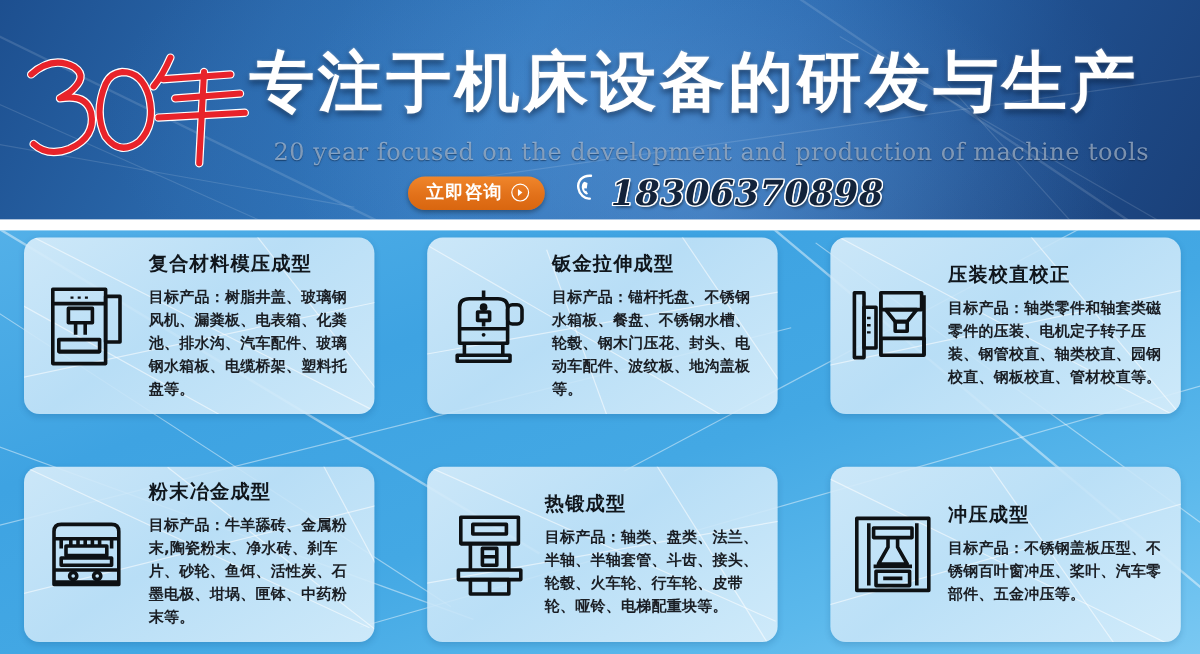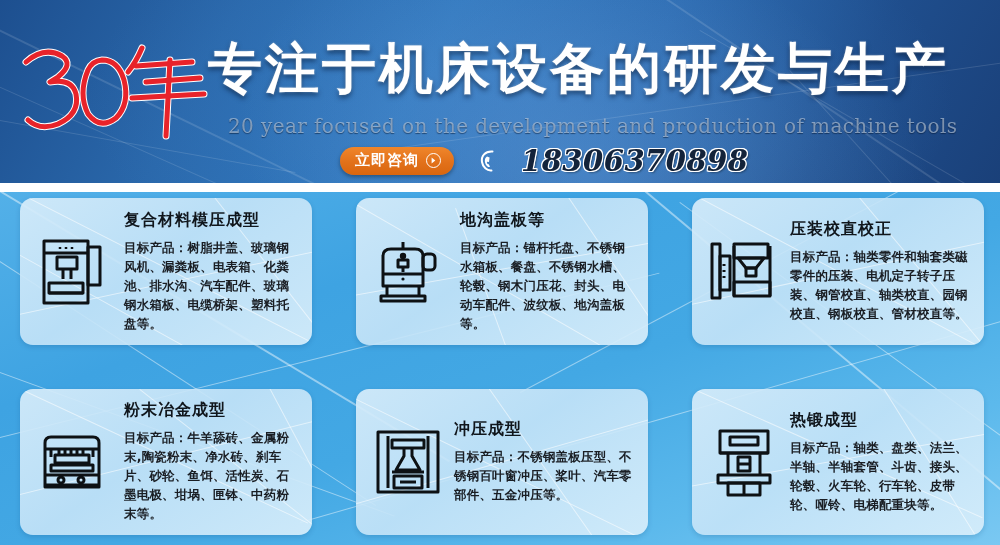--- a/index.html
+++ b/index.html
@@ -65,21 +65,21 @@
   .cta-btn .cta-label {
     color:#fff; font-size:15px; font-weight:bold; letter-spacing:1px;
     font-family:"DejaVu Sans","Liberation Sans",sans-serif;
   }
   .cta-btn .cta-arrow {
     width:15px; height:15px; border:1.4px solid #fff; border-radius:50%;
     display:flex; align-items:center; justify-content:center;
   }
   .cta-btn .cta-arrow svg { display:block; }
 
-  .phone-wrap { display:flex; align-items:center; gap:21px; }
+  .phone-wrap { display:flex; align-items:flex-start; gap:9px; }
   .phone-icon { width:22px; height:24px; }
   .phone-num {
     font-family:"DejaVu Serif","Liberation Serif",serif;
     font-style:italic; font-weight:bold; font-size:29px;
     color:#13233a; letter-spacing:0.5px;
     text-shadow:
        1px 0 0 #fff, -1px 0 0 #fff, 0 1px 0 #fff, 0 -1px 0 #fff,
        1px 1px 0 #fff, -1px -1px 0 #fff, 1px -1px 0 #fff, -1px 1px 0 #fff,
        2px 2px 2px rgba(0,0,0,0.35);
   }
@@ -253,21 +253,21 @@
             <circle cx="30" cy="20" r="3.2" fill="#0d1114" stroke="none"></circle>
             <rect x="25" y="24" width="10" height="7"></rect>
             <path d="M30 31 L30 36"></path>
             <path d="M10 38 H50"></path>
             <circle cx="30" cy="43" r="1.6" fill="#0d1114" stroke="none"></circle>
             <path d="M14 50 V60 M46 50 V60"></path>
             <rect x="8" y="60" width="44" height="5"></rect>
           </svg>
         </div>
         <div class="card-text">
-          <div class="card-title">地沟盖板等</div>
+          <div class="card-title">钣金拉伸成型</div>
           <div class="card-desc">目标产品：锚杆托盘、不锈钢水箱板、餐盘、不锈钢水槽、轮毂、钢木门压花、封头、电动车配件、波纹板、地沟盖板等。</div>
         </div>
       </div>
 
       <div class="card r2">
         <div class="cstreak" style="left:-10px;top:-10px;width:340px;height:1px;transform:rotate(28deg);"></div>
         <div class="cstreak" style="left:160px;top:-10px;width:260px;height:1px;transform:rotate(50deg);"></div>
         <div class="cstreak" style="left:-20px;top:110px;width:380px;height:1px;transform:rotate(-12deg);"></div>
         <div class="card-icon">
           <svg width="72" height="66" viewBox="0 0 72 66" fill="none" stroke="#0d1114" stroke-width="3" stroke-linejoin="round">
@@ -306,41 +306,20 @@
             <path d="M8 56 H62"></path>
           </svg>
         </div>
         <div class="card-text">
           <div class="card-title">粉末冶金成型</div>
           <div class="card-desc">目标产品：牛羊舔砖、金属粉末,陶瓷粉末、净水砖、刹车片、砂轮、鱼饵、活性炭、石墨电极、坩埚、匣钵、中药粉末等。</div>
         </div>
       </div>
 
       <div class="card r2">
-        <div class="cstreak" style="left:-20px;top:0px;width:340px;height:1px;transform:rotate(26deg);"></div>
-        <div class="cstreak" style="left:120px;top:-20px;width:280px;height:1px;transform:rotate(55deg);"></div>
-        <div class="cstreak" style="left:-20px;top:120px;width:380px;height:1px;transform:rotate(-16deg);"></div>
-        <div class="card-icon">
-          <svg width="68" height="68" viewBox="0 0 68 68" fill="none" stroke="#0d1114" stroke-width="3" stroke-linejoin="round">
-            <rect x="4" y="4" width="60" height="60"></rect>
-            <path d="M14 8 V60 M54 8 V60"></path>
-            <rect x="18" y="12" width="32" height="8"></rect>
-            <path d="M30 20 L30 28 L22 42 H46 L38 28 L38 20"></path>
-            <path d="M18 44 H50"></path>
-            <rect x="20" y="48" width="28" height="12"></rect>
-            <path d="M26 54 H42"></path>
-          </svg>
-        </div>
-        <div class="card-text">
-          <div class="card-title">冲压成型</div>
-          <div class="card-desc">目标产品：不锈钢盖板压型、不锈钢百叶窗冲压、桨叶、汽车零部件、五金冲压等。</div>
-        </div>
-      </div>
-
-      <div class="card r2">
         <div class="cstreak" style="left:-20px;top:-10px;width:340px;height:1px;transform:rotate(24deg);"></div>
         <div class="cstreak" style="left:180px;top:-20px;width:260px;height:1px;transform:rotate(58deg);"></div>
         <div class="cstreak" style="left:-20px;top:100px;width:380px;height:1px;transform:rotate(-10deg);"></div>
         <div class="card-icon">
           <svg width="64" height="70" viewBox="0 0 64 70" fill="none" stroke="#0d1114" stroke-width="3" stroke-linejoin="round">
             <rect x="8" y="4" width="48" height="22"></rect>
             <rect x="18" y="10" width="28" height="8"></rect>
             <path d="M8 26 H56"></path>
             <path d="M16 26 V48 M48 26 V48"></path>
             <rect x="26" y="30" width="12" height="14"></rect>
@@ -349,15 +328,36 @@
             <rect x="16" y="56" width="32" height="12"></rect>
             <path d="M32 56 V68"></path>
           </svg>
         </div>
         <div class="card-text">
           <div class="card-title">热锻成型</div>
           <div class="card-desc">目标产品：轴类、盘类、法兰、半轴、半轴套管、斗齿、接头、轮毂、火车轮、行车轮、皮带轮、哑铃、电梯配重块等。</div>
         </div>
       </div>
 
+      <div class="card r2">
+        <div class="cstreak" style="left:-20px;top:0px;width:340px;height:1px;transform:rotate(26deg);"></div>
+        <div class="cstreak" style="left:120px;top:-20px;width:280px;height:1px;transform:rotate(55deg);"></div>
+        <div class="cstreak" style="left:-20px;top:120px;width:380px;height:1px;transform:rotate(-16deg);"></div>
+        <div class="card-icon">
+          <svg width="68" height="68" viewBox="0 0 68 68" fill="none" stroke="#0d1114" stroke-width="3" stroke-linejoin="round">
+            <rect x="4" y="4" width="60" height="60"></rect>
+            <path d="M14 8 V60 M54 8 V60"></path>
+            <rect x="18" y="12" width="32" height="8"></rect>
+            <path d="M30 20 L30 28 L22 42 H46 L38 28 L38 20"></path>
+            <path d="M18 44 H50"></path>
+            <rect x="20" y="48" width="28" height="12"></rect>
+            <path d="M26 54 H42"></path>
+          </svg>
+        </div>
+        <div class="card-text">
+          <div class="card-title">冲压成型</div>
+          <div class="card-desc">目标产品：不锈钢盖板压型、不锈钢百叶窗冲压、桨叶、汽车零部件、五金冲压等。</div>
+        </div>
+      </div>
+
     </div>
   </div>
 </div>
 
 </body></html>

